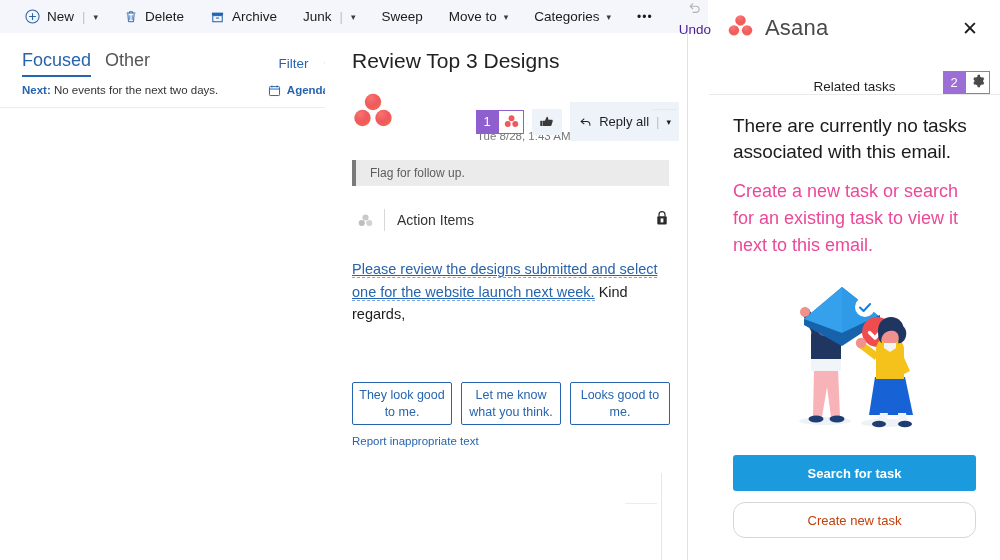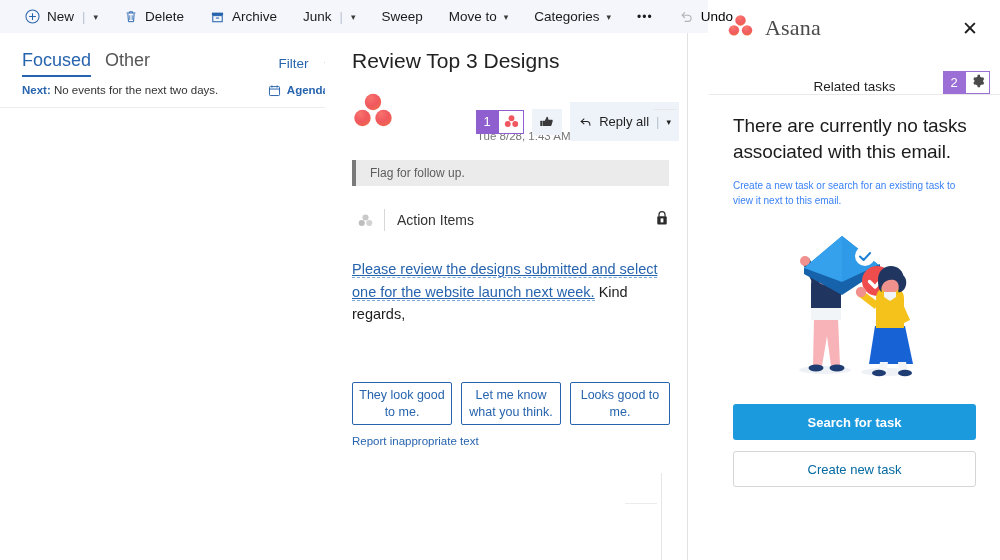--- a/index.html
+++ b/index.html
@@ -18,21 +18,21 @@
     background: #f4f6fb;
     display: flex; align-items: center; gap: 4px;
     padding-left: 14px;
     z-index: 5;
   }
   .cmd {
     display: flex; align-items: center; gap: 7px;
     height: 33px; padding: 0 11px;
     font-size: 13.5px; color: #1b1b1b; cursor: default; white-space: nowrap;
   }
-  .cmd.disabled { color: #000000; }
+  .cmd.disabled { color: #4c1d95; flex-direction: column; }
   .cmd .chev { font-size: 9px; color: #3a3a3a; }
   .cmd .sep { color: #b9c2d0; font-size: 13px; margin: 0 1px; }
   .ico { display: inline-flex; align-items: center; justify-content: center; }
   .ico svg { display: block; }
 
   
   .listpane {
     position: absolute; left: 0; top: 33px; width: 344px; height: 527px;
     background: #ffffff;
     border-right: 1px solid #e6e6e6;
@@ -164,21 +164,21 @@
     position: absolute; right: 10px; top: 76px; width: 24px; height: 1px;
     background: #e8e8e8;
   }
 
   
   .taskpane {
     position: absolute; left: 709px; top: 0; width: 291px; height: 560px;
     background: #ffffff;
   }
   .tp-head {
-    height: 56px; display: flex; align-items: center; padding: 0 18px 0 18px; font-family: Liberation Serif, serif;
+    height: 56px; display: flex; align-items: center; padding: 0 18px 0 18px;
   }
   .tp-logo { display: flex; align-items: center; gap: 11px; }
   .tp-title { font-size: 22px; color: #4a4a4a; font-weight: 400; letter-spacing: .2px; }
   .tp-close {
     margin-left: auto; font-size: 19px; color: #1b1b1b; cursor: pointer;
     line-height: 1; padding: 4px;
   }
   .tp-sub {
     height: 38px; display: flex; align-items: flex-end; justify-content: center;
     gap: 0; position: relative; padding: 0 14px;
@@ -196,32 +196,32 @@
     display: flex; align-items: center; justify-content: center; cursor: pointer;
   }
   .tp-divider { height: 1px; background: #e9e9e9; }
 
   .tp-body { padding: 18px 24px 0 24px; }
   .tp-h1 {
     font-size: 19px; color: #1b1b1b; line-height: 1.35; font-weight: 400;
     letter-spacing: -.1px;
   }
   .tp-p {
-    margin-top: 14px; font-size: 10px; color: #3b82f6; line-height: 1.5;
+    margin-top: 14px; font-size: 18px; color: #ec4899; line-height: 1.5;
   }
   .tp-illus { display: flex; justify-content: center; margin-top: 14px; }
   .tp-actions { padding: 0 24px; margin-top: 22px; }
   .btn-primary {
     width: 100%; height: 36px; background: #1c9ade; color: #fff;
     border: none; border-radius: 3px; font-size: 13px; font-weight: 700;
     cursor: pointer; font-family: "Liberation Sans", sans-serif;
   }
   .btn-secondary {
-    width: 100%; height: 36px; background: #fff; color: #0369a1;
-    border: 1px solid #d6d6d6; border-radius: 3px; font-size: 13px;
+    width: 100%; height: 36px; background: #fff; color: #c2410c;
+    border: 1px solid #d6d6d6; border-radius: 12px; font-size: 13px;
     margin-top: 11px; cursor: pointer; font-family: "Liberation Sans", sans-serif;
   }
 </style>
 </head>
 <body>
 
 <div class="app">
 
   <div class="cmdbar">
 

